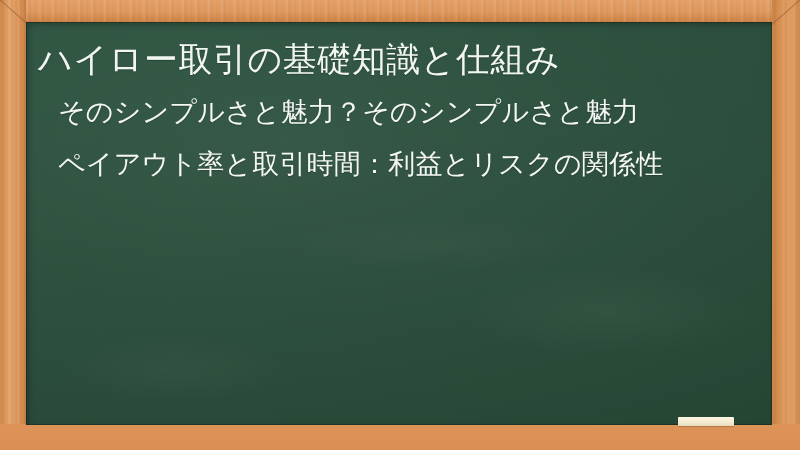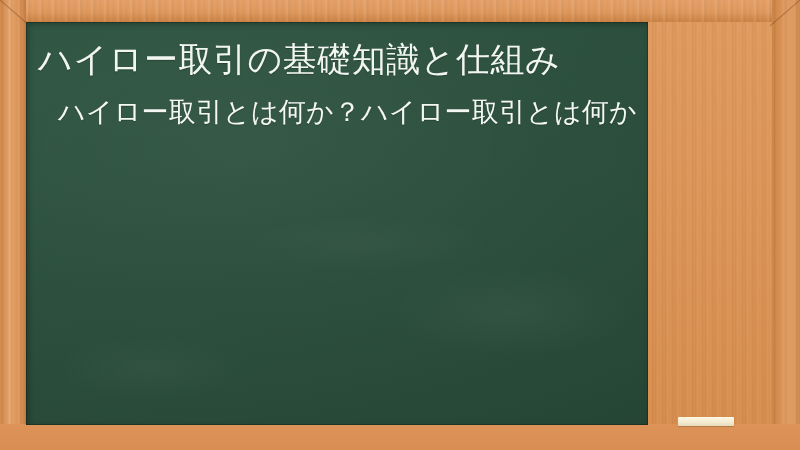--- a/index.html
+++ b/index.html
@@ -109,21 +109,21 @@
   }
   .mitre-tl { left: 0; top: 0; }
   .mitre-tr { right: 0; top: 0; }
   .mitre line { stroke: rgba(120,66,26,0.38); stroke-width: 1.2; }
 
   
   .board-wrap {
     position: absolute;
     left: 26px;
     top: 22px;
-    width: 622px;
+    width: 746px;
     height: 403px;
   }
   .board {
     position: absolute;
     inset: 0;
     background:
       radial-gradient(ellipse 120% 95% at 35% 30%,
         rgba(255,255,255,0.055) 0%,
         rgba(255,255,255,0.015) 45%,
         rgba(0,0,0,0.05) 100%),
@@ -206,20 +206,21 @@
   </svg>
 
   <div class="board-wrap">
     <div class="board"></div>
     <div class="board-dust"></div>
 
     <div class="board-content">
       <h1 class="board-title">ハイロー取引の基礎知識と仕組み</h1>
 
       <ul class="board-list">
-        <li class="board-list-item">ハイロー取引とは何か？ハイロー取引とは何か</li>
+        <li class="board-list-item">そのシンプルさと魅力？そのシンプルさと魅力</li>
+        <li class="board-list-item">ペイアウト率と取引時間：利益とリスクの関係性</li>
       </ul>
     </div>
   </div>
 
   <div class="chalk-stick"></div>
 
 </div>
 
 </body></html>

